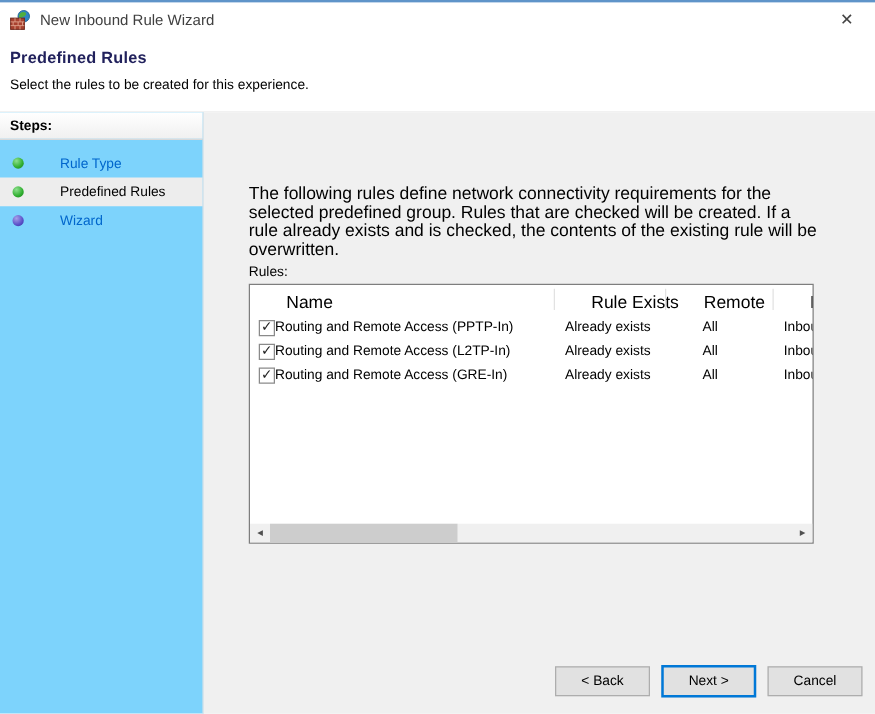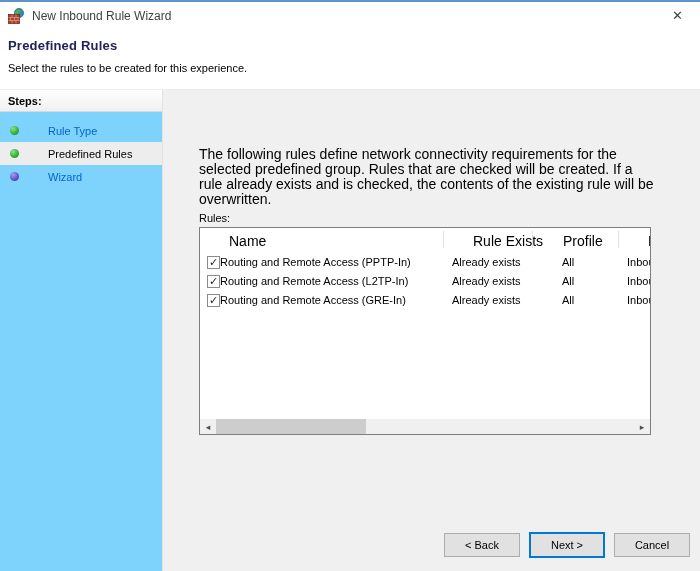--- a/index.html
+++ b/index.html
@@ -204,21 +204,21 @@
     <div class="main">
       <div class="description">The following rules define network connectivity requirements for the selected predefined group. Rules that are checked will be created. If a rule already exists and is checked, the contents of the existing rule will be overwritten.</div>
       <div class="rules-label">Rules:</div>
 
       <div class="listbox">
         <div class="lv-header">
           <span class="col hdr-name">Name</span>
           <span class="col-sep" style="left:243px"></span>
           <span class="col hdr-exists">Rule Exists</span>
           <span class="col-sep" style="left:332px"></span>
-          <span class="col hdr-profile">Profile</span>
+          <span class="col hdr-profile">Remote</span>
           <span class="col-sep" style="left:418px"></span>
           <span class="col hdr-desc">Desc</span>
         </div>
 
         <div class="lv-rows">
           <div class="lv-row">
             <span class="checkbox">✓</span>
             <span class="cell name">Routing and Remote Access (PPTP-In)</span>
             <span class="cell exists">Already exists</span>
             <span class="cell profile">All</span>

